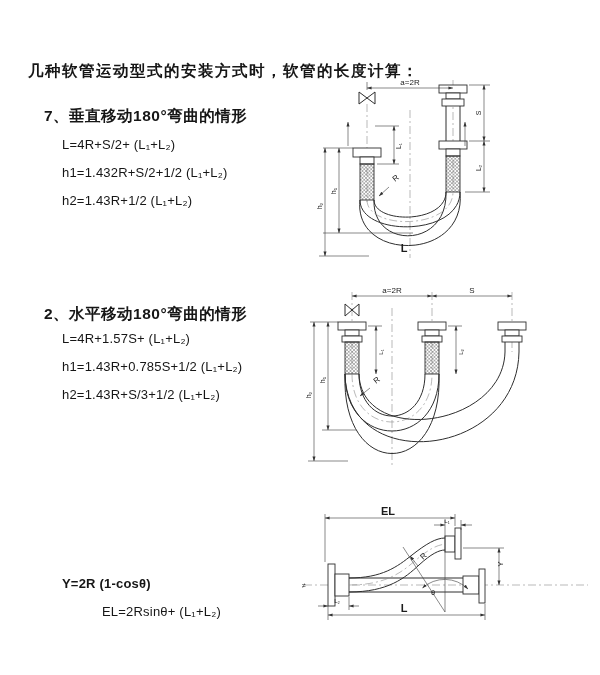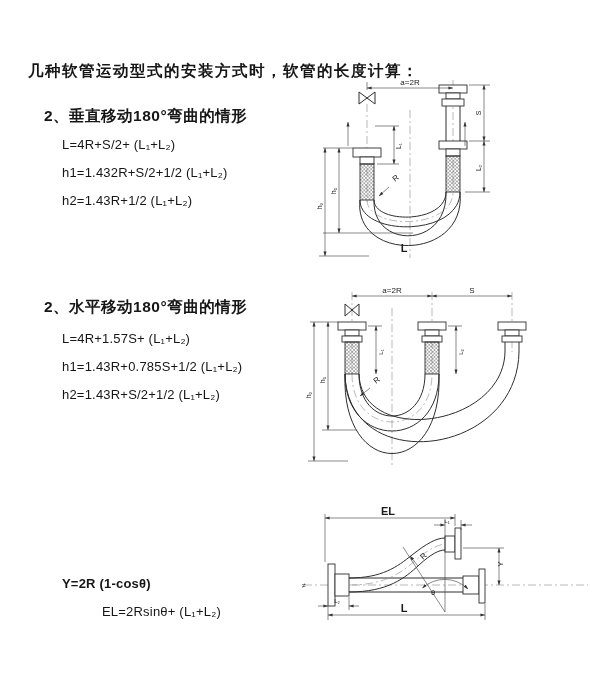--- a/index.html
+++ b/index.html
@@ -17,29 +17,29 @@
   .braid{stroke:#2e2e2e;stroke-width:.9;}
   svg text{font-family:"Liberation Sans","DejaVu Sans",sans-serif;fill:#1c1c1c;}
 </style>
 </head>
 <body>
 
 <div class="page">
 
   <div class="t title" style="left:28px;top:22px;margin-top:39px;">几种软管运动型式的安装方式时，软管的长度计算：</div>
 
-  <div class="t cn" style="left:44px;top:106px;">2、垂直移动180°弯曲的情形</div>
+  <div class="t cn" style="left:44px;top:106px;">7、垂直移动180°弯曲的情形</div>
   <div class="t f" style="left:62px;top:137px;">L=4R+S/2+ (L₁+L₂)</div>
   <div class="t f" style="left:62px;top:165px;">h1=1.432R+S/2+1/2 (L₁+L₂)</div>
   <div class="t f" style="left:62px;top:193px;">h2=1.43R+1/2 (L₁+L₂)</div>
 
-  <div class="t cn" style="left:44px;top:297px;">2、水平移动180°弯曲的情形</div>
+  <div class="t cn" style="left:44px;top:304px;">2、水平移动180°弯曲的情形</div>
   <div class="t f" style="left:62px;top:331px;">L=4R+1.57S+ (L₁+L₂)</div>
   <div class="t f" style="left:62px;top:359px;">h1=1.43R+0.785S+1/2 (L₁+L₂)</div>
-  <div class="t f" style="left:62px;top:387px;">h2=1.43R+S/2+1/2 (L₁+L₂)</div>
+  <div class="t f" style="left:62px;top:387px;">h2=1.43R+S/3+1/2 (L₁+L₂)</div>
 
   <div class="t f" style="left:62px;top:576px;font-weight:bold;">Y=2R (1-cosθ)</div>
   <div class="t f" style="left:62px;top:604px;margin-left:40px;">EL=2Rsinθ+ (L₁+L₂)</div>
 
   <svg style="left:303px;top:66px;" width="292" height="196" viewBox="0 0 292 196">
     <defs>
       <marker id="a1" viewBox="0 0 10 10" refX="9.5" refY="5" markerWidth="8" markerHeight="8" orient="auto-start-reverse">
         <path d="M0,1.8 L10,5 L0,8.2 Z" fill="#333"></path>
       </marker>
       <pattern id="p1" width="3.5" height="3.5" patternUnits="userSpaceOnUse">

